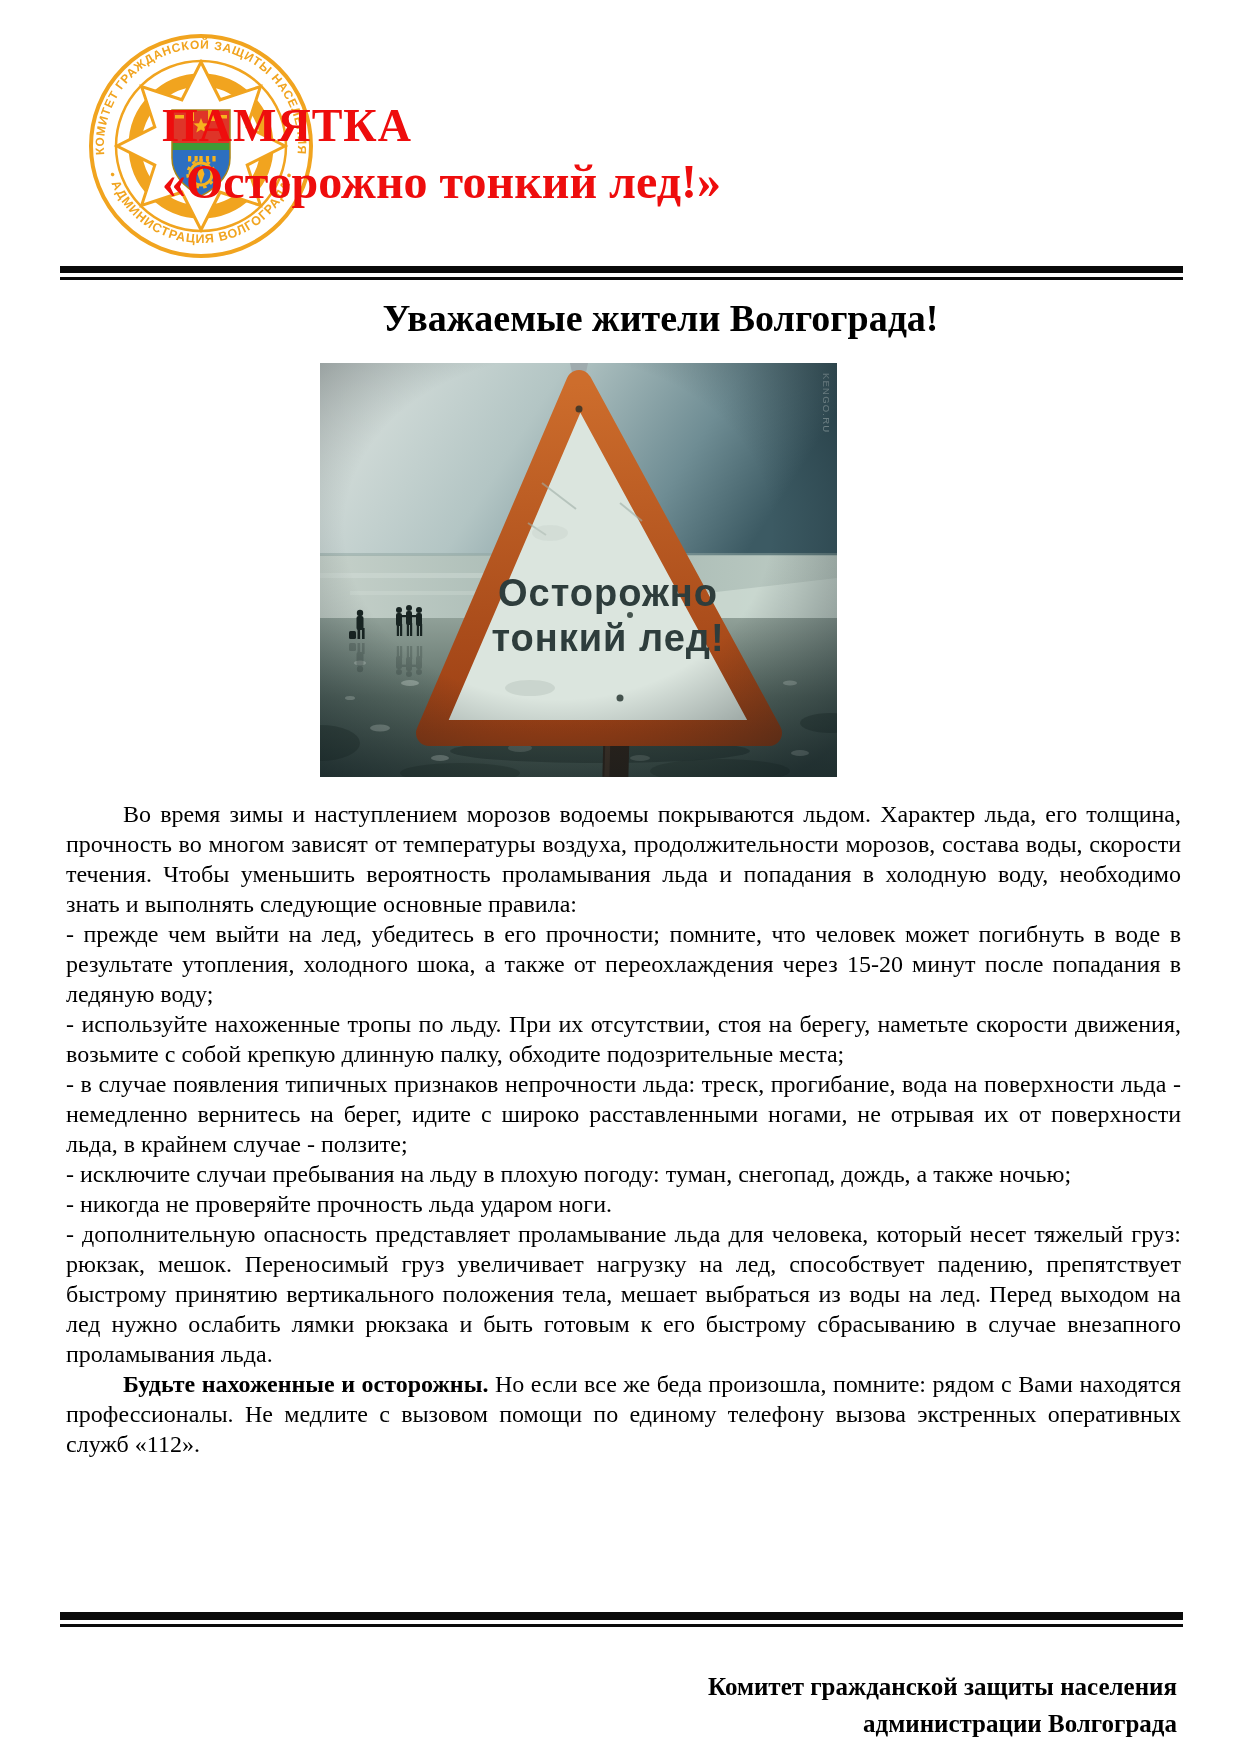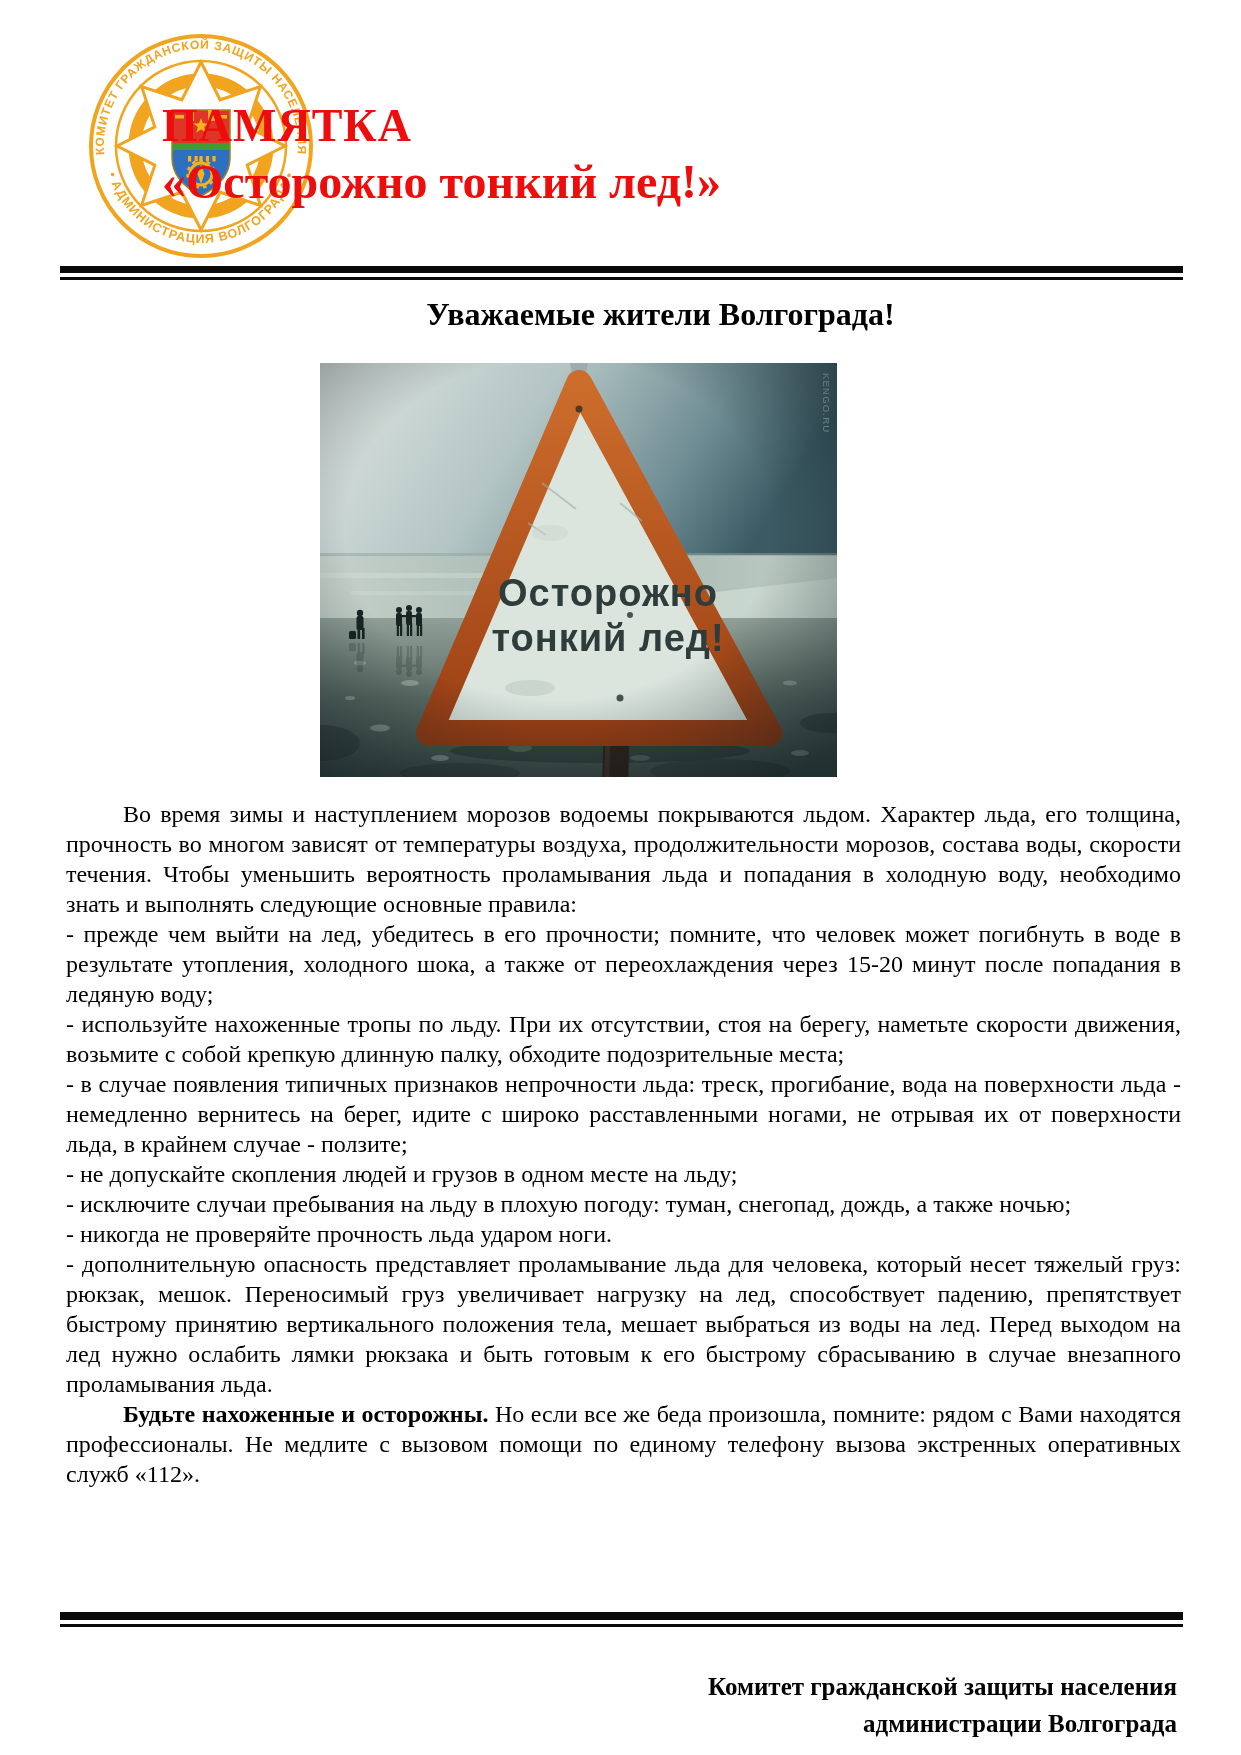--- a/index.html
+++ b/index.html
@@ -11,21 +11,21 @@
                color:#ee0d0d;font-weight:bold;line-height:56px;}
   .title-line1{font-size:46px;letter-spacing:1px;}
   .title-line2{font-size:48px;}
   
   .rule{position:absolute;left:60px;right:58px;box-sizing:border-box;
         border-top:7px solid #0a0a0a;border-bottom:3px solid #0a0a0a;height:14px;}
   .rule.top{top:266px;}
   .rule.bottom{top:1612px;height:15px;border-top-width:8px;}
   
   .greeting{position:absolute;left:100px;right:20px;top:296px;text-align:center;
-            font-weight:bold;font-size:32px;}
+            font-weight:bold;font-size:38px;}
   
   .photo{position:absolute;left:320px;top:363px;width:517px;height:414px;}
   
   .body-text{position:absolute;left:66px;right:60px;top:799px;
              font-size:24px;line-height:30px;text-align:justify;}
   .body-text p{margin:0;}
   .indent{text-indent:57px;}
   
   .footer{position:absolute;right:64px;top:1668px;text-align:right;
           font-weight:bold;font-size:25px;line-height:37px;}
@@ -199,21 +199,20 @@
 
       <rect x="0" y="0" width="517" height="414" fill="url(#ph-vig)"></rect>
     </svg>
   </div>
 
   <div class="body-text">
     <p class="indent">Во время  зимы и наступлением морозов водоемы покрываются льдом. Характер льда, его толщина, прочность во многом зависят от температуры воздуха, продолжительности морозов, состава воды, скорости течения. Чтобы уменьшить вероятность проламывания льда и попадания в холодную воду, необходимо знать и выполнять следующие основные правила:</p>
     <p>-  прежде чем выйти на лед, убедитесь в его прочности; помните, что человек может погибнуть в воде в результате утопления, холодного шока, а также от переохлаждения через 15-20 минут после попадания в ледяную воду;</p>
     <p>-  используйте нахоженные тропы по льду. При их отсутствии, стоя на берегу, наметьте скорости движения, возьмите с собой крепкую длинную палку, обходите подозрительные места;</p>
     <p>- в случае появления типичных признаков непрочности льда: треск, прогибание, вода на поверхности льда - немедленно вернитесь на берег, идите с широко расставленными ногами, не отрывая их от поверхности льда, в крайнем случае - ползите;</p>
-    <p>-  не допускайте скопления людей и грузов в одном месте на льду;</p>
     <p>-  исключите случаи пребывания на льду в плохую погоду: туман, снегопад, дождь, а также ночью;</p>
     <p>-  никогда не проверяйте прочность льда ударом ноги.</p>
     <p>- дополнительную опасность представляет проламывание льда для человека, который несет тяжелый груз: рюкзак, мешок. Переносимый груз увеличивает нагрузку на лед, способствует падению, препятствует быстрому принятию вертикального положения тела, мешает выбраться из воды на лед. Перед выходом на лед нужно ослабить лямки рюкзака и быть готовым к его быстрому сбрасыванию в случае внезапного проламывания льда.</p>
     <p class="indent"><b>Будьте нахоженные и осторожны.</b><span>  Но если все же беда произошла, помните: рядом с Вами находятся профессионалы. Не медлите с вызовом помощи по единому телефону вызова экстренных оперативных служб «112».</span></p>
   </div>
 
   <div class="rule bottom"></div>
 
   <div class="footer">
     <div>Комитет гражданской защиты населения</div>

